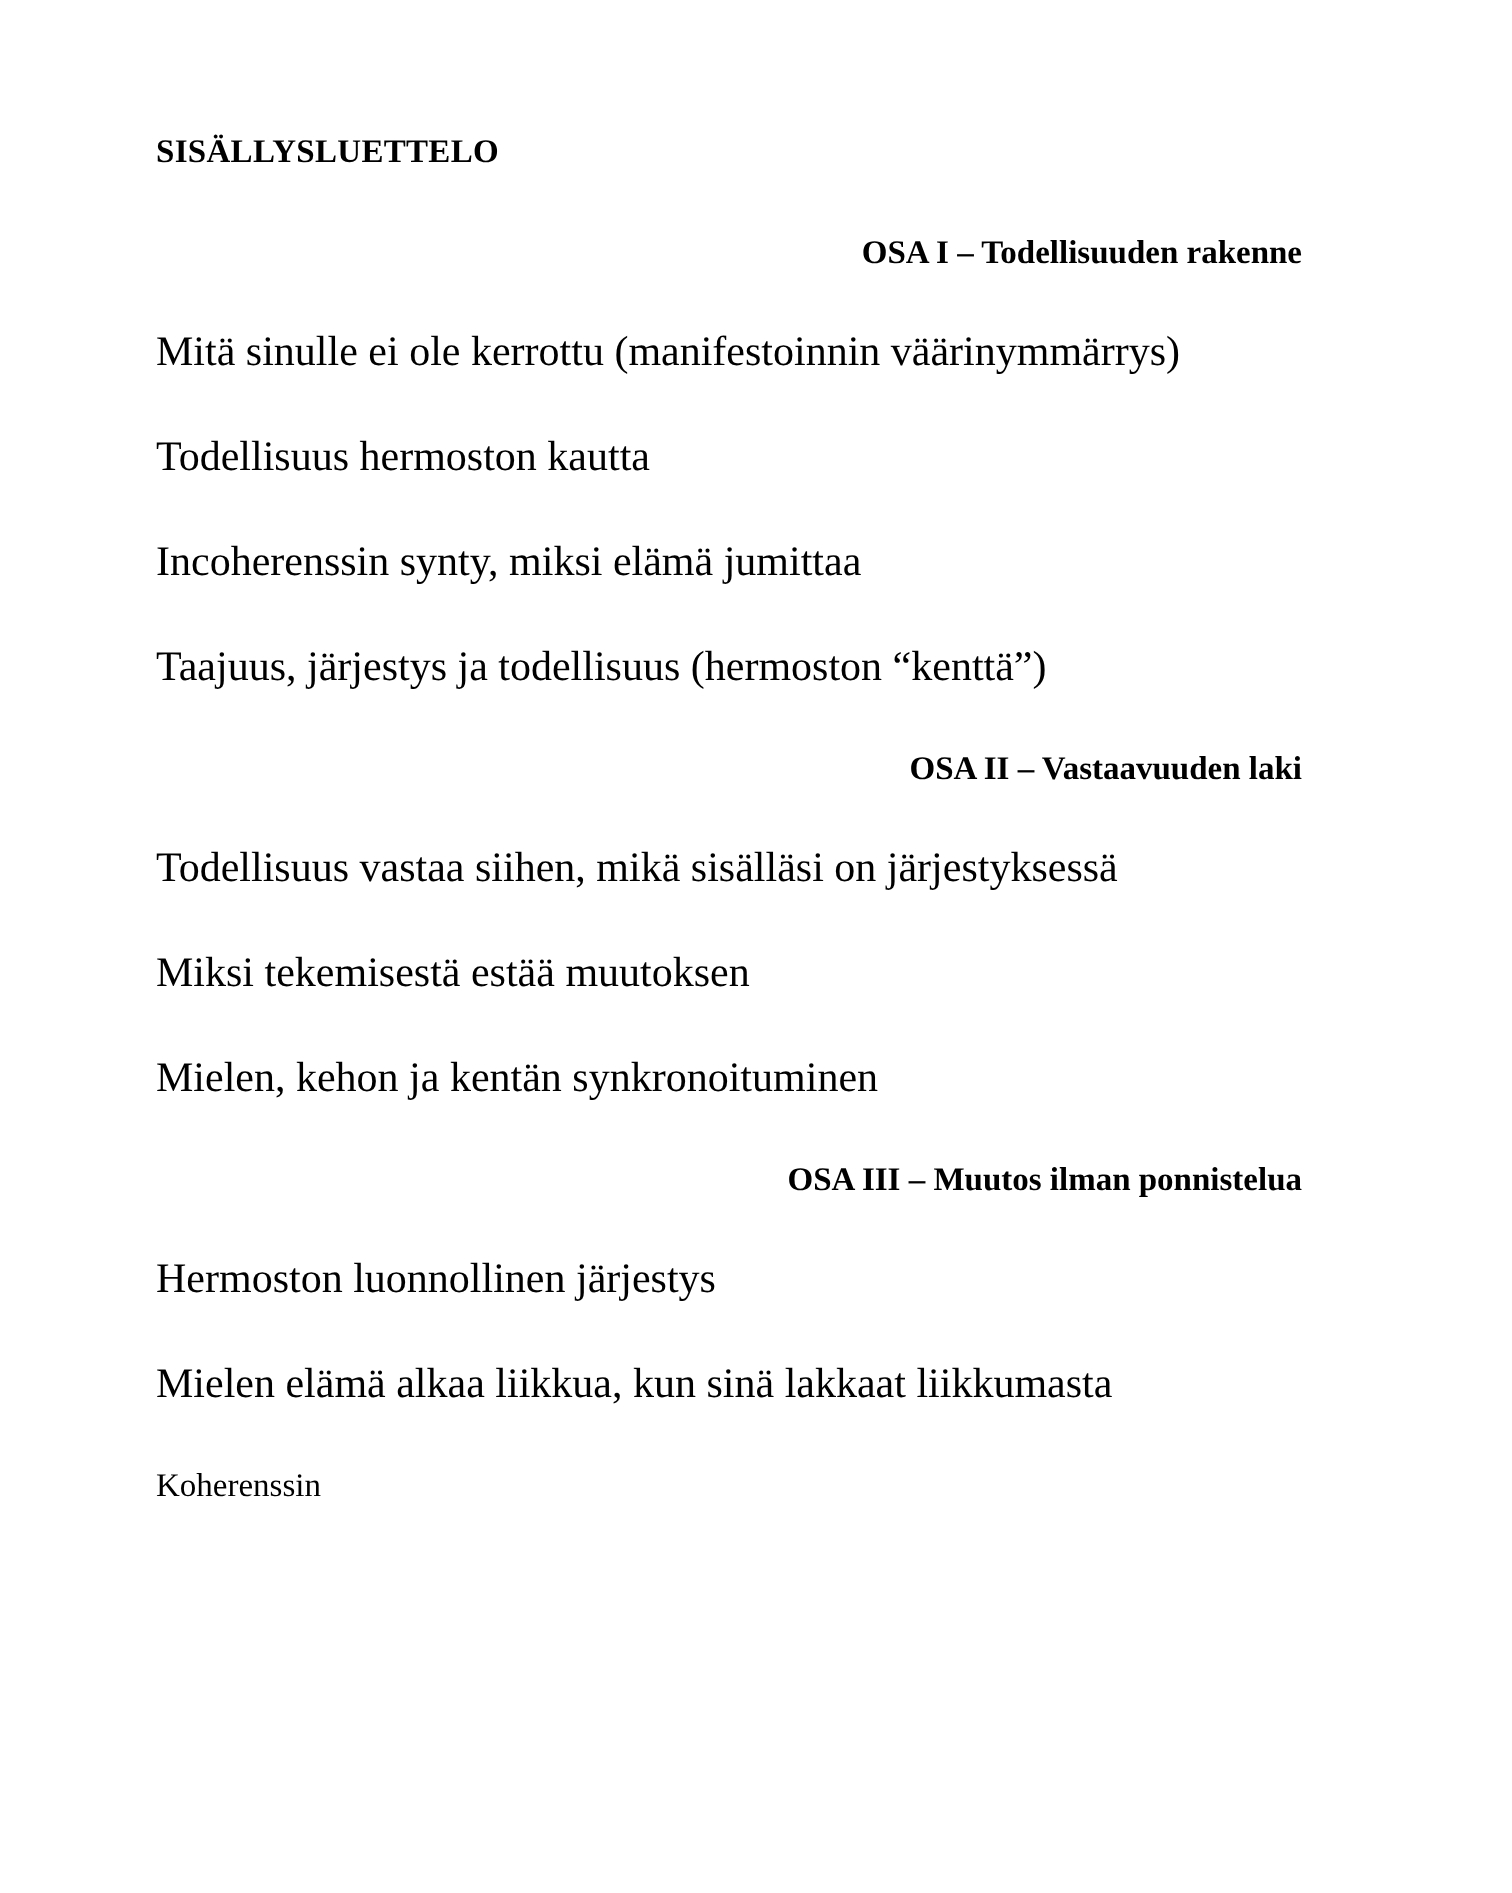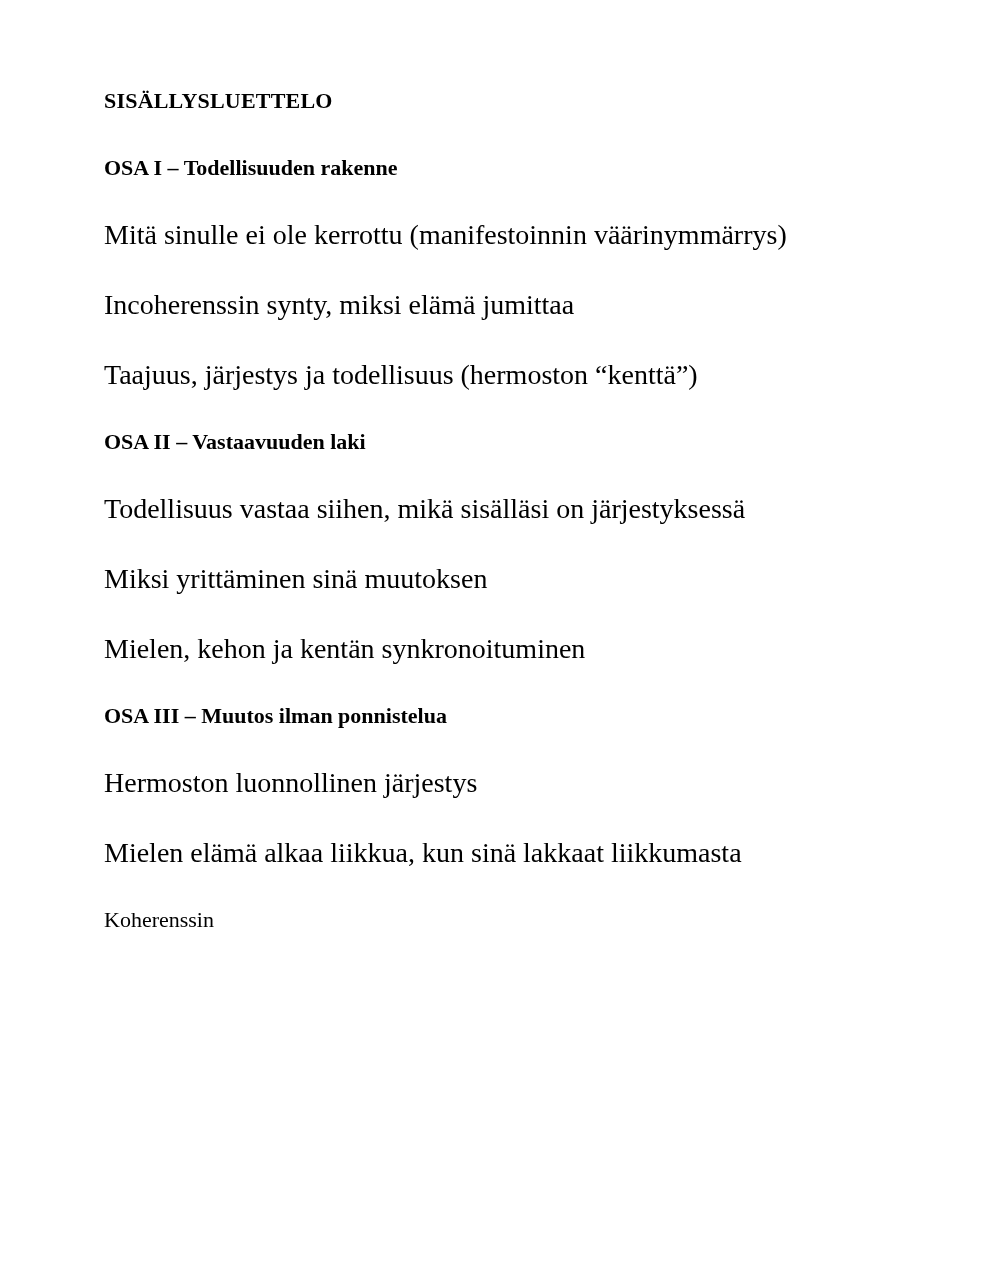--- a/index.html
+++ b/index.html
@@ -24,20 +24,21 @@
   .doc-title {
     font-size: 22px;
     font-weight: bold;
     margin: 0 0 41px 0;
     letter-spacing: 0.2px;
   }
   .section-heading {
     font-size: 22px;
     font-weight: bold;
     margin: 0 0 38px 0;
+    text-align: right;
   }
   .toc-item {
     font-size: 28px;
     font-weight: normal;
     margin: 0 0 38px 0;
   }
   .closing-line {
     font-size: 22px;
     font-weight: normal;
     margin: 0;
@@ -45,26 +46,27 @@
 </style>
 </head>
 <body>
 
 <div class="page">
 
   <h1 class="doc-title">SISÄLLYSLUETTELO</h1>
 
   <h2 class="section-heading">OSA I – Todellisuuden rakenne</h2>
   <p class="toc-item">Mitä sinulle ei ole kerrottu (manifestoinnin väärinymmärrys)</p>
+  <p class="toc-item">Todellisuus hermoston kautta</p>
   <p class="toc-item">Incoherenssin synty, miksi elämä jumittaa</p>
   <p class="toc-item">Taajuus, järjestys ja todellisuus (hermoston “kenttä”)</p>
 
   <h2 class="section-heading">OSA II – Vastaavuuden laki</h2>
   <p class="toc-item">Todellisuus vastaa siihen, mikä sisälläsi on järjestyksessä</p>
-  <p class="toc-item">Miksi yrittäminen sinä muutoksen</p>
+  <p class="toc-item">Miksi tekemisestä estää muutoksen</p>
   <p class="toc-item">Mielen, kehon ja kentän synkronoituminen</p>
 
   <h2 class="section-heading">OSA III – Muutos ilman ponnistelua</h2>
   <p class="toc-item">Hermoston luonnollinen järjestys</p>
   <p class="toc-item">Mielen elämä alkaa liikkua, kun sinä lakkaat liikkumasta</p>
 
   <p class="closing-line">Koherenssin</p>
 
 </div>
 

